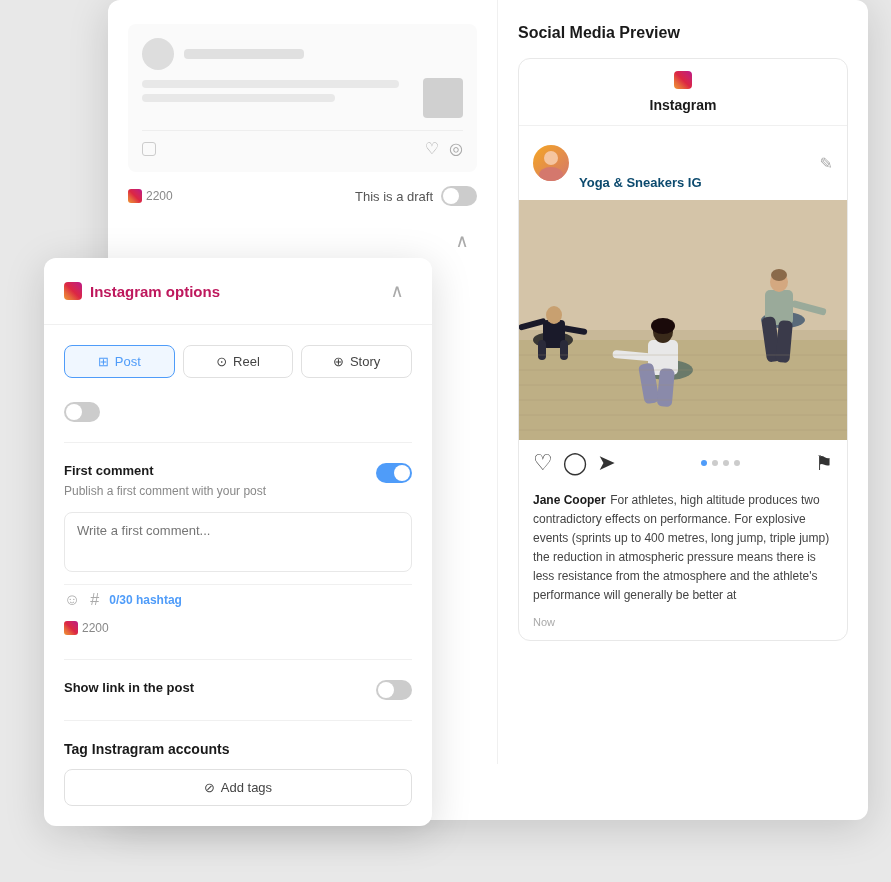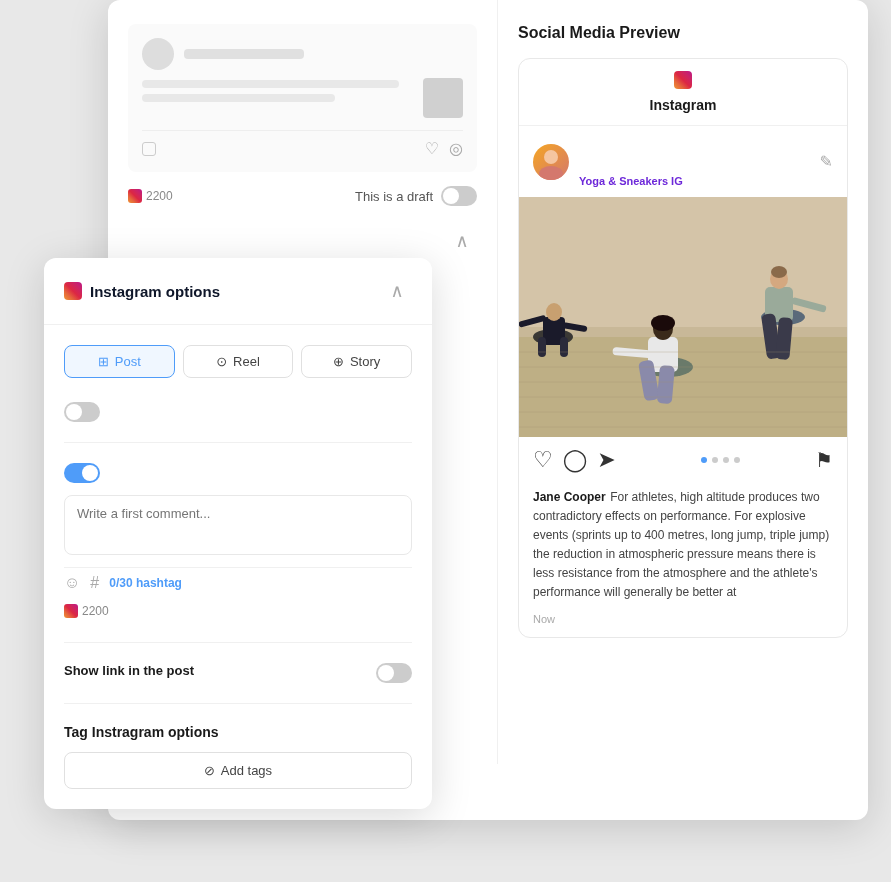--- a/index.html
+++ b/index.html
@@ -248,21 +248,21 @@
 
     .ig-options-title-row {
       display: flex;
       align-items: center;
       gap: 8px;
     }
 
     .ig-options-title {
       font-size: 15px;
       font-weight: 600;
-      color: #0f172a;
+      color: #be185d;
     }
 
     .ig-icon-medium {
       width: 18px;
       height: 18px;
       background: linear-gradient(45deg, #f09433, #e6683c, #dc2743, #cc2366, #bc1888);
       border-radius: 4px;
       display: inline-block;
       flex-shrink: 0;
     }
@@ -457,23 +457,23 @@
       border-radius: 50%;
       background: linear-gradient(135deg, #f5a623, #d4786d);
       margin-right: 10px;
       flex-shrink: 0;
       overflow: hidden;
     }
 
     .preview-avatar svg { width: 100%; height: 100%; }
 
     .preview-username {
-      font-size: 11px;
-      font-weight: 600;
-      color: #6d28d9;
+      font-size: 13px;
+      font-weight: 600;
+      color: #0c4a6e;
       flex: 1;
       margin-top: 39px;
     }
 
     .preview-edit-icon {
       color: #aaa;
       font-size: 16px;
       cursor: pointer;
     }
 
@@ -733,20 +733,24 @@
     </div>
 
     <div class="option-row mobile-notification-section">
       <div class="toggle-switch"></div>
     </div>
 
     <div class="divider"></div>
 
     <div class="option-section first-comment-section">
       <div class="option-row">
+        <div class="option-row-text">
+          <div class="option-row-title">First comment</div>
+          <div class="option-row-desc">Publish a first comment with your post</div>
+        </div>
         <div class="toggle-switch on"></div>
       </div>
 
       <div style="margin-top:12px;">
         <textarea class="first-comment-textarea" placeholder="Write a first comment..." style=""></textarea>
         <div class="comment-toolbar">
           <span class="comment-toolbar-icon">☺</span>
           <span class="comment-toolbar-icon">#</span>
           <span class="hashtag-count">0/30 hashtag</span>
         </div>
@@ -762,21 +766,21 @@
     <div class="option-row show-link-section">
       <div class="option-row-text">
         <div class="option-row-title">Show link in the post</div>
       </div>
       <div class="toggle-switch"></div>
     </div>
 
     <div class="divider"></div>
 
     <div class="tag-accounts-section">
-      <div class="option-label">Tag Instragram options</div>
+      <div class="option-label">Tag Instragram accounts</div>
       <button class="add-tags-btn">
         <span>⊘</span>
         <span>Add tags</span>
       </button>
     </div>
 
   </div>
 </div>
 
 </body></html>

